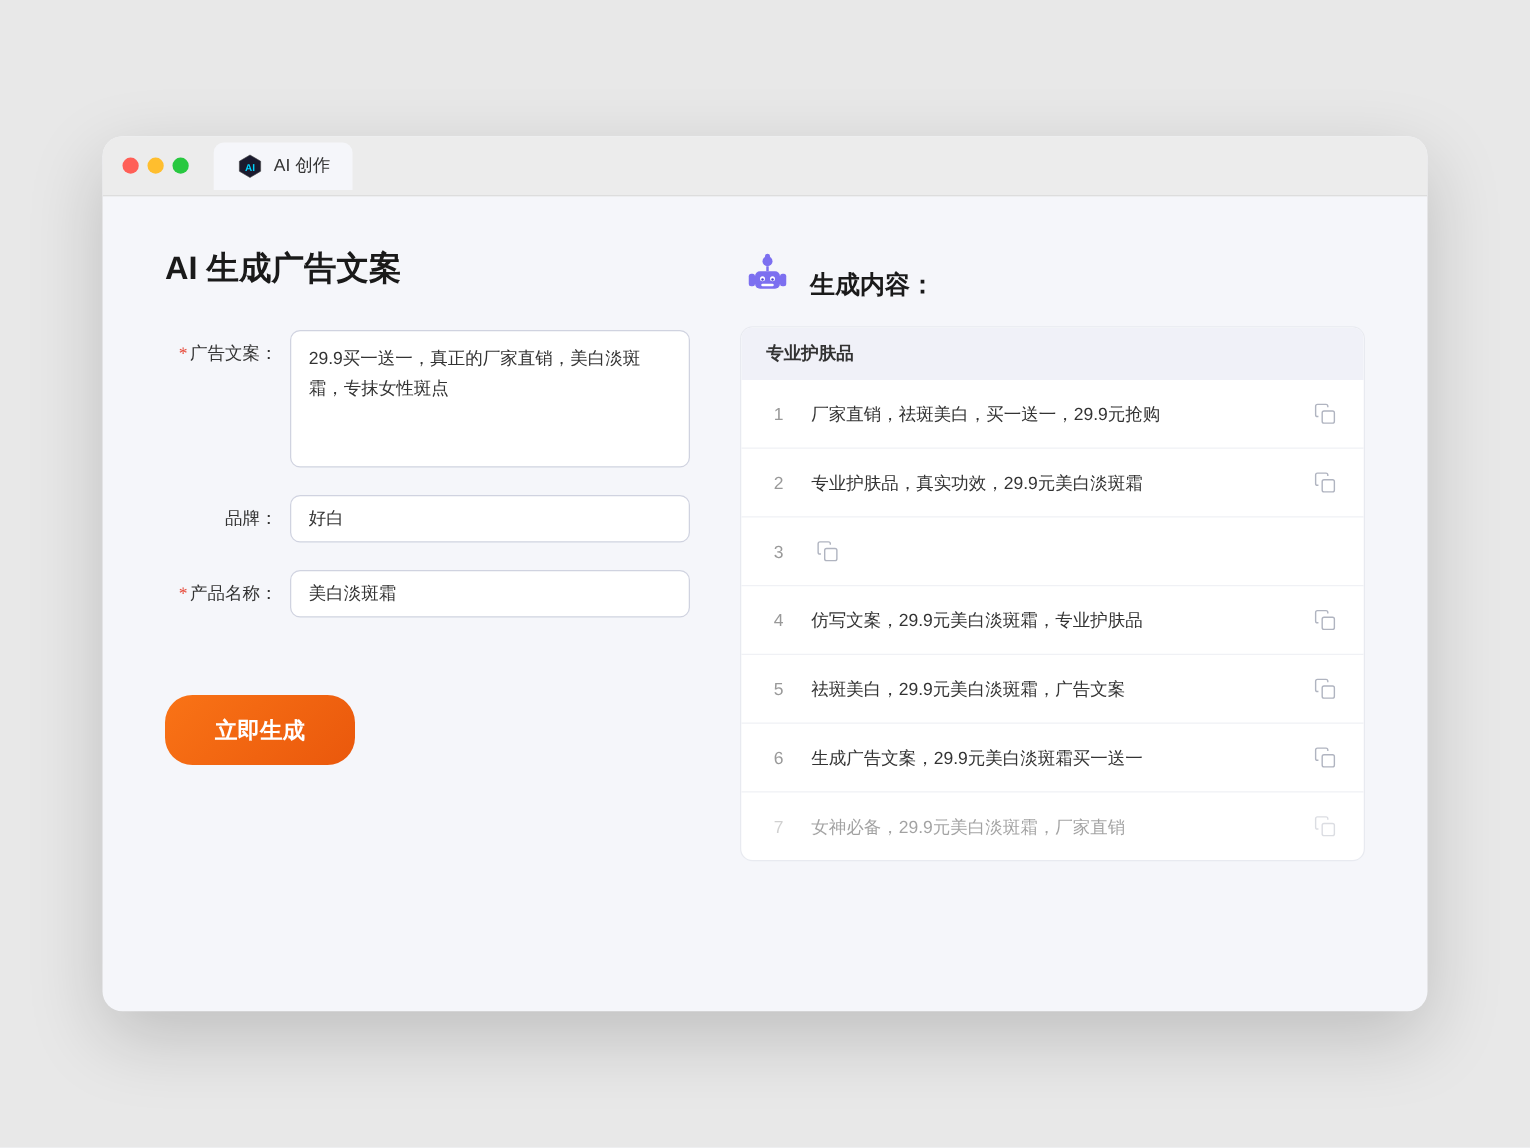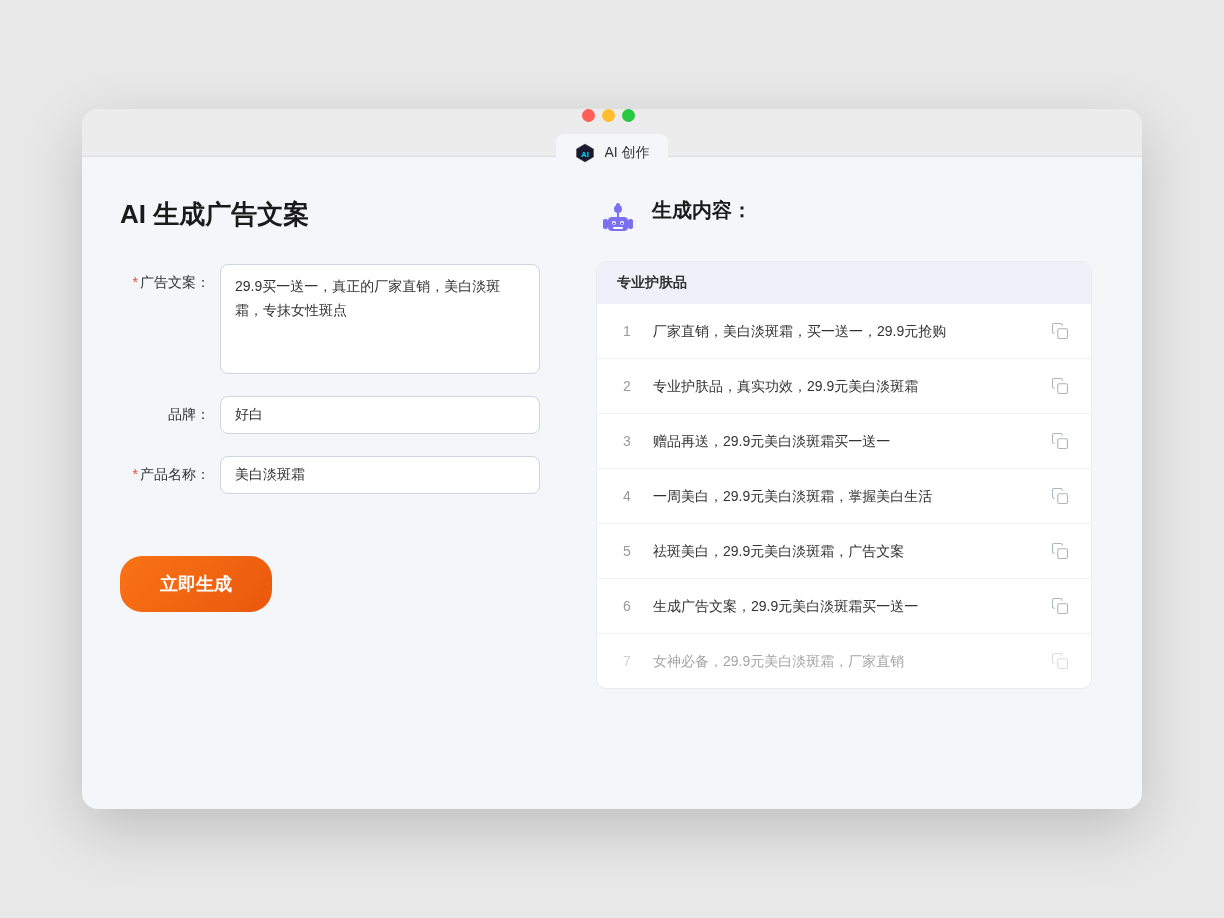--- a/index.html
+++ b/index.html
@@ -22,21 +22,20 @@
     }
 
     .browser-titlebar {
       background: #ececec;
       height: 48px;
       display: flex;
       align-items: center;
       padding: 0 16px;
       gap: 12px;
       border-bottom: 1px solid #ddd;
-      flex-direction: column;
     }
 
     .traffic-lights {
       display: flex;
       gap: 7px;
       margin-right: 8px;
     }
 
     .traffic-light {
       width: 13px;
@@ -52,23 +51,23 @@
       border-radius: 8px 8px 0 0;
       padding: 8px 18px;
       display: flex;
       align-items: center;
       gap: 8px;
       font-size: 14px;
       color: #333;
     }
 
     .browser-content {
-      padding: 40px 50px 50px 38px;
-      display: flex;
-      gap: 56px;
+      padding: 40px 50px 50px 50px;
+      display: flex;
+      gap: 40px;
     }
 
     
     .left-panel {
       flex: 0 0 420px;
     }
 
     .page-title {
       font-size: 26px;
       font-weight: 700;
@@ -83,20 +82,21 @@
       gap: 10px;
     }
 
     .form-label {
       min-width: 90px;
       text-align: right;
       font-size: 14px;
       color: #333;
       padding-top: 10px;
       flex-shrink: 0;
+      font-family: Liberation Serif, serif;
     }
 
     .required-star {
       color: #e74c3c;
       margin-right: 2px;
     }
 
     .form-input {
       flex: 1;
       border: 1.5px solid #d0d3e0;
@@ -128,21 +128,21 @@
       font-family: inherit;
     }
 
     
     .right-panel {
       flex: 1;
     }
 
     .result-header {
       display: flex;
-      align-items: flex-start;
+      align-items: flex-end;
       gap: 12px;
       margin-bottom: 20px;
     }
 
     .result-title {
       font-size: 20px;
       font-weight: 600;
       color: #1a1a1a;
     }
 
@@ -294,51 +294,50 @@
         </svg>
         <span class="result-title">生成内容：</span>
       </div>
 
       <div class="result-table">
         <div class="result-table-header">专业护肤品</div>
 
         <div id="result-items-container">
             <div class="result-item">
               <span class="result-num">1</span>
-              <span class="result-text">厂家直销，美白淡斑霜，买一送一，29.9元抢购</span>
+              <span class="result-text">厂家直销，祛斑美白，买一送一，29.9元抢购</span>
               <div class="copy-btn">
                 <svg viewBox="0 0 24 24" fill="none" stroke="currentColor" stroke-width="1.5">
       <rect x="9" y="9" width="13" height="13" rx="2" stroke="currentColor"></rect>
       <path d="M5 15H4a2 2 0 0 1-2-2V4a2 2 0 0 1 2-2h9a2 2 0 0 1 2 2v1" stroke="currentColor"></path>
     </svg>
               </div>
             </div>
             <div class="result-item">
               <span class="result-num">2</span>
               <span class="result-text">专业护肤品，真实功效，29.9元美白淡斑霜</span>
               <div class="copy-btn">
                 <svg viewBox="0 0 24 24" fill="none" stroke="currentColor" stroke-width="1.5">
       <rect x="9" y="9" width="13" height="13" rx="2" stroke="currentColor"></rect>
       <path d="M5 15H4a2 2 0 0 1-2-2V4a2 2 0 0 1 2-2h9a2 2 0 0 1 2 2v1" stroke="currentColor"></path>
     </svg>
               </div>
             </div>
             <div class="result-item">
               <span class="result-num">3</span>
-              <span class="result-text">赠品再送，29.9元美白淡斑霜买一送一</span>
               <div class="copy-btn">
                 <svg viewBox="0 0 24 24" fill="none" stroke="currentColor" stroke-width="1.5">
       <rect x="9" y="9" width="13" height="13" rx="2" stroke="currentColor"></rect>
       <path d="M5 15H4a2 2 0 0 1-2-2V4a2 2 0 0 1 2-2h9a2 2 0 0 1 2 2v1" stroke="currentColor"></path>
     </svg>
               </div>
             </div>
             <div class="result-item">
               <span class="result-num">4</span>
-              <span class="result-text">一周美白，29.9元美白淡斑霜，掌握美白生活</span>
+              <span class="result-text">仿写文案，29.9元美白淡斑霜，专业护肤品</span>
               <div class="copy-btn">
                 <svg viewBox="0 0 24 24" fill="none" stroke="currentColor" stroke-width="1.5">
       <rect x="9" y="9" width="13" height="13" rx="2" stroke="currentColor"></rect>
       <path d="M5 15H4a2 2 0 0 1-2-2V4a2 2 0 0 1 2-2h9a2 2 0 0 1 2 2v1" stroke="currentColor"></path>
     </svg>
               </div>
             </div>
             <div class="result-item">
               <span class="result-num">5</span>
               <span class="result-text">祛斑美白，29.9元美白淡斑霜，广告文案</span>

